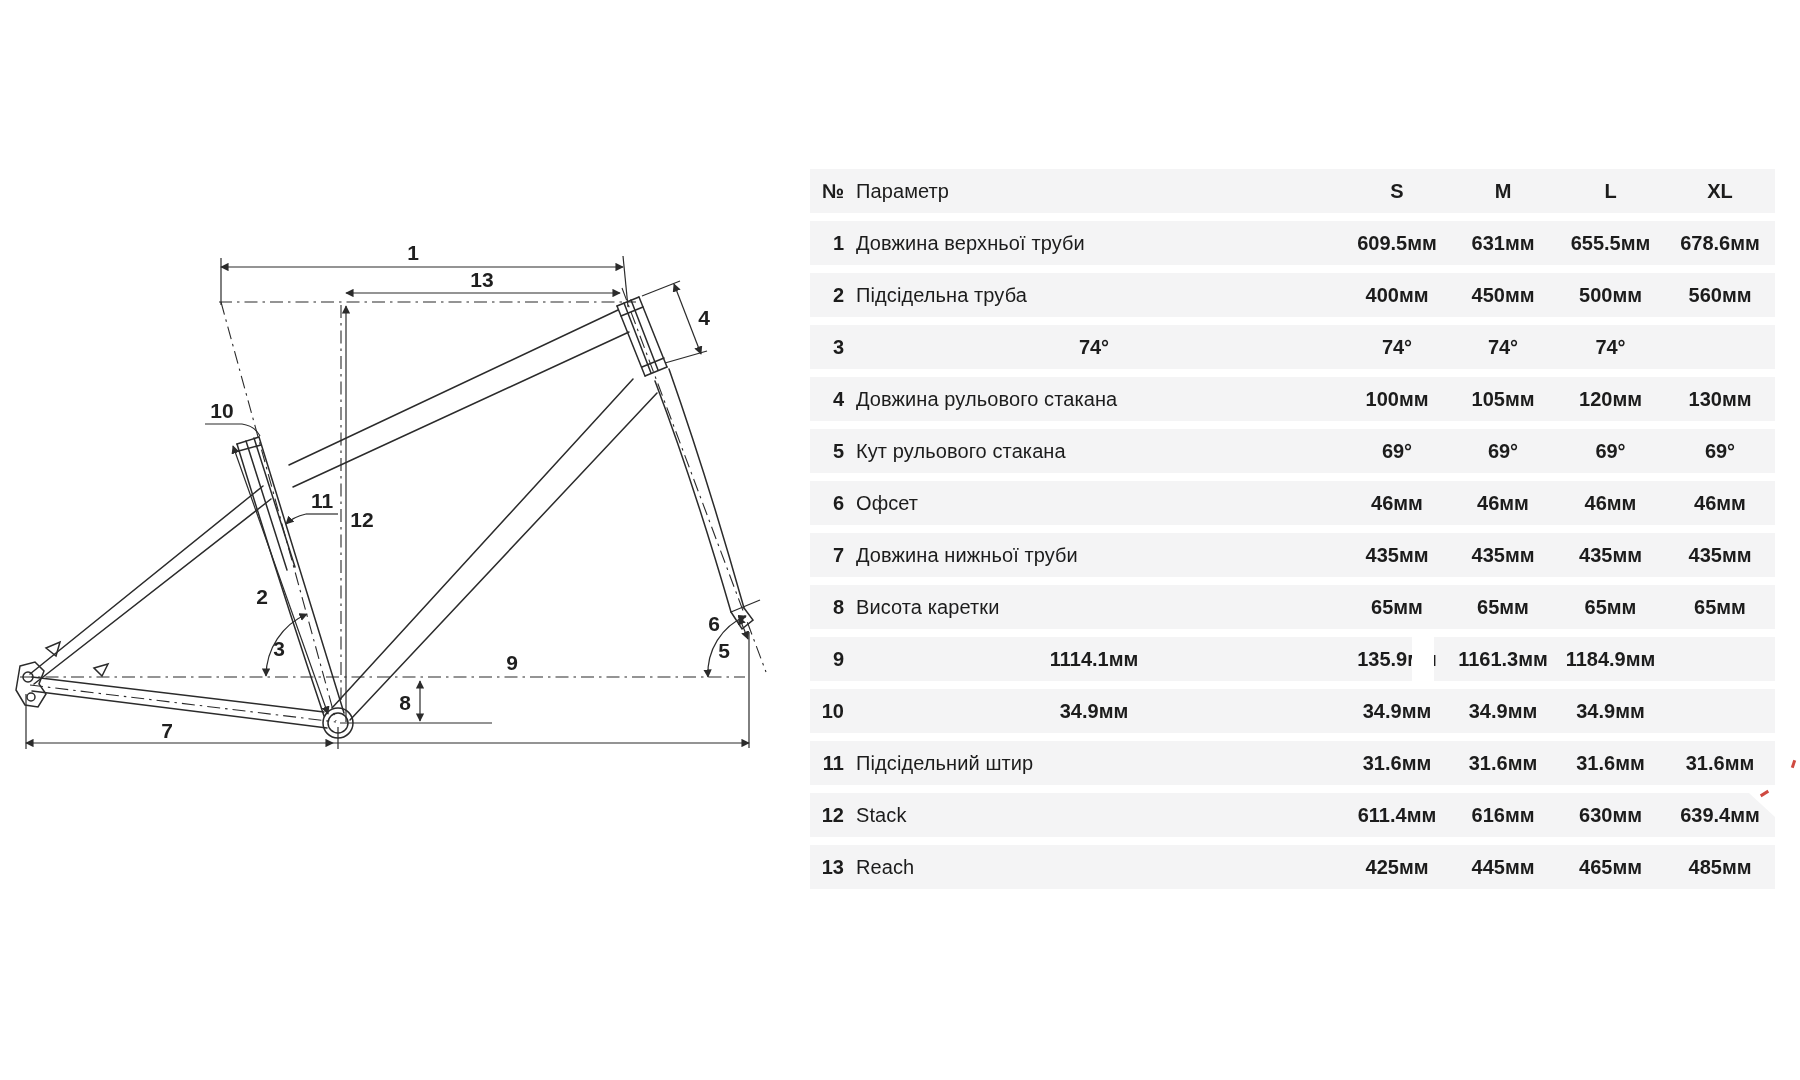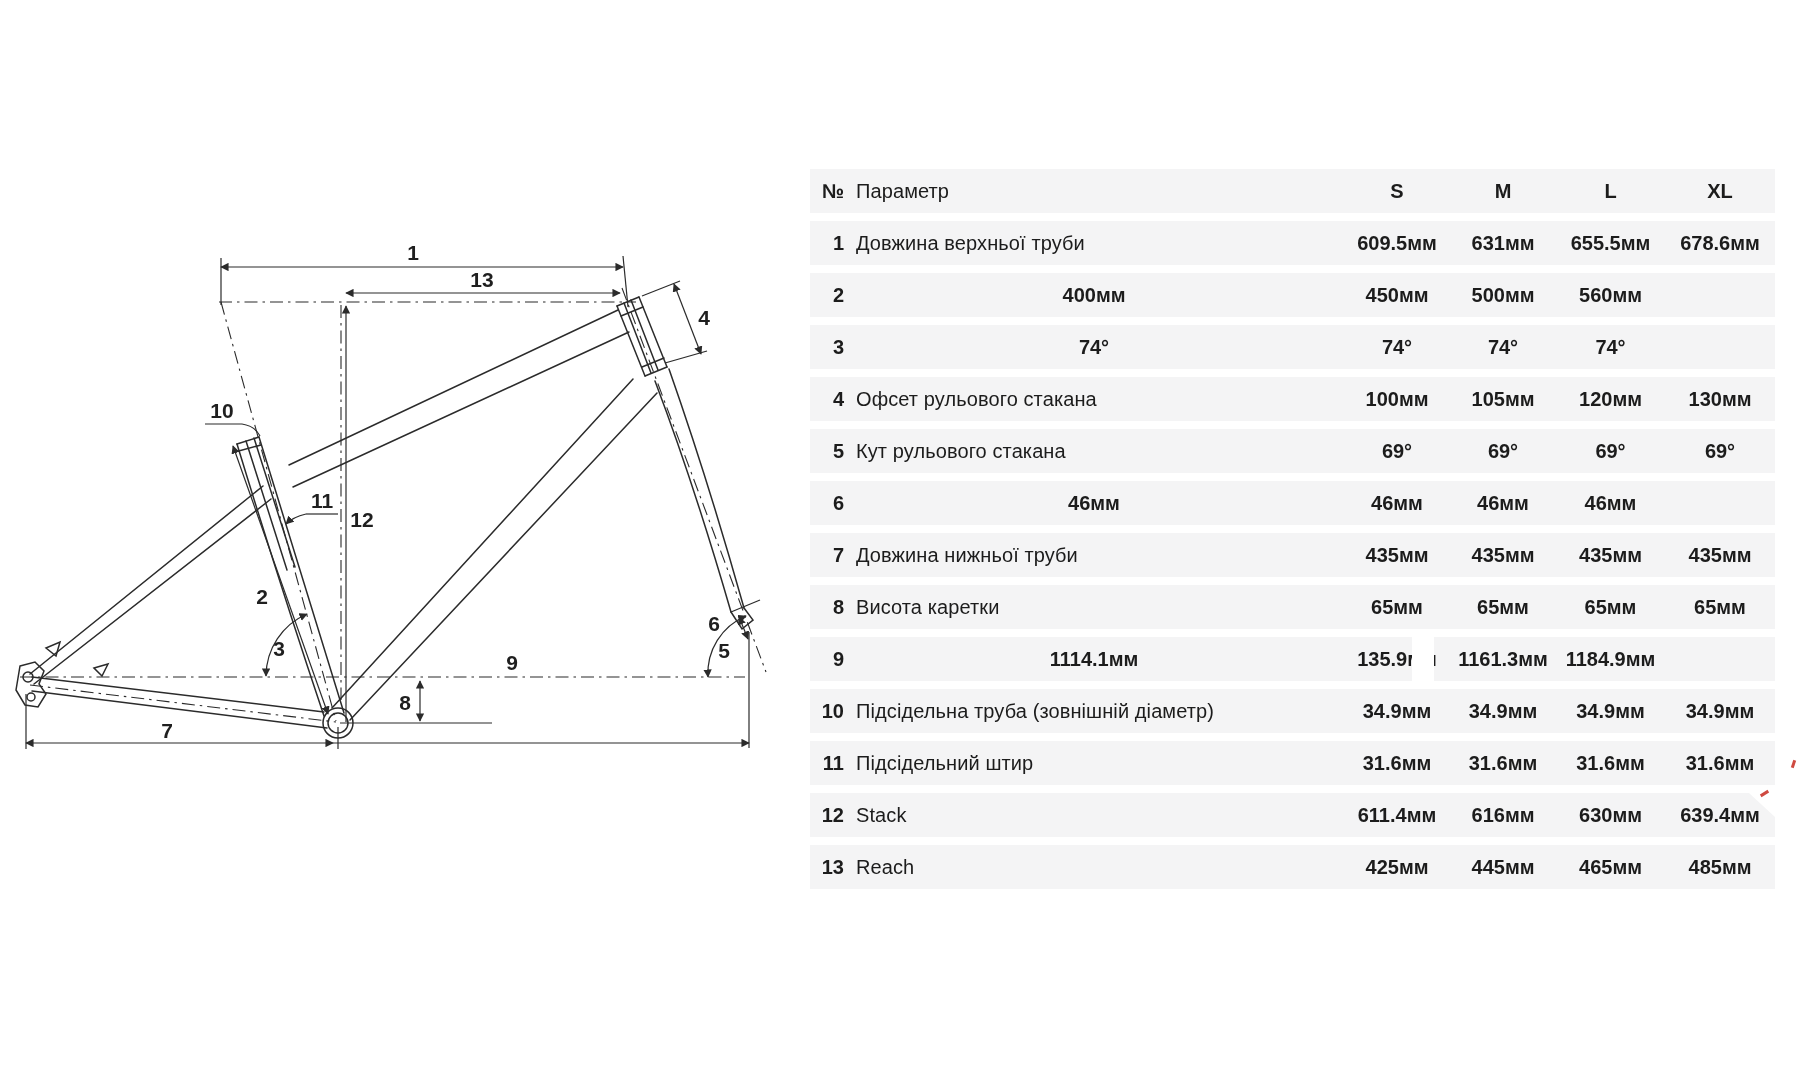--- a/index.html
+++ b/index.html
@@ -150,50 +150,52 @@
       <div class="t-row">
         <span class="c-num">1</span>
         <span class="c-name">Довжина верхньої труби</span>
         <span class="c-val">609.5мм</span>
         <span class="c-val">631мм</span>
         <span class="c-val">655.5мм</span>
         <span class="c-val">678.6мм</span>
       </div>
       <div class="t-row">
         <span class="c-num">2</span>
+        <span class="c-name">Підсідельна труба</span>
         <span class="c-val">400мм</span>
         <span class="c-val">450мм</span>
         <span class="c-val">500мм</span>
         <span class="c-val">560мм</span>
       </div>
       <div class="t-row">
         <span class="c-num">3</span>
         <span class="c-val">74°</span>
         <span class="c-val">74°</span>
         <span class="c-val">74°</span>
         <span class="c-val">74°</span>
       </div>
       <div class="t-row">
         <span class="c-num">4</span>
-        <span class="c-name">Офсет рульового стакана</span>
+        <span class="c-name">Довжина рульового стакана</span>
         <span class="c-val">100мм</span>
         <span class="c-val">105мм</span>
         <span class="c-val">120мм</span>
         <span class="c-val">130мм</span>
       </div>
       <div class="t-row">
         <span class="c-num">5</span>
         <span class="c-name">Кут рульового стакана</span>
         <span class="c-val">69°</span>
         <span class="c-val">69°</span>
         <span class="c-val">69°</span>
         <span class="c-val">69°</span>
       </div>
       <div class="t-row">
         <span class="c-num">6</span>
+        <span class="c-name">Офсет</span>
         <span class="c-val">46мм</span>
         <span class="c-val">46мм</span>
         <span class="c-val">46мм</span>
         <span class="c-val">46мм</span>
       </div>
       <div class="t-row">
         <span class="c-num">7</span>
         <span class="c-name">Довжина нижньої труби</span>
         <span class="c-val">435мм</span>
         <span class="c-val">435мм</span>
@@ -211,21 +213,20 @@
       <div class="t-row">
         <span class="c-num">9</span>
         <span class="c-val">1114.1мм</span>
         <span class="c-val">135.9мм</span>
         <span class="c-val">1161.3мм</span>
         <span class="c-val">1184.9мм</span>
         <div class="row-gap"></div>
       </div>
       <div class="t-row">
         <span class="c-num">10</span>
-        <span class="c-name">Підсідельна труба (зовнішній діаметр)</span>
         <span class="c-val">34.9мм</span>
         <span class="c-val">34.9мм</span>
         <span class="c-val">34.9мм</span>
         <span class="c-val">34.9мм</span>
       </div>
       <div class="t-row">
         <span class="c-num">11</span>
         <span class="c-name">Підсідельний штир</span>
         <span class="c-val">31.6мм</span>
         <span class="c-val">31.6мм</span>

